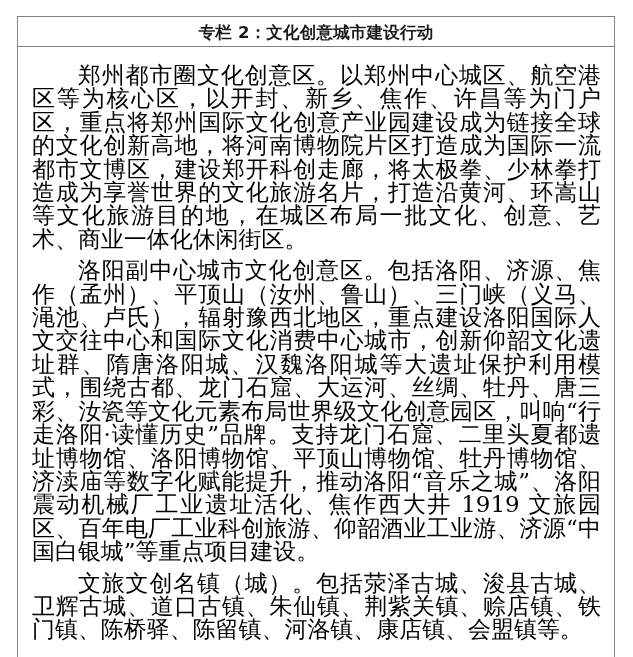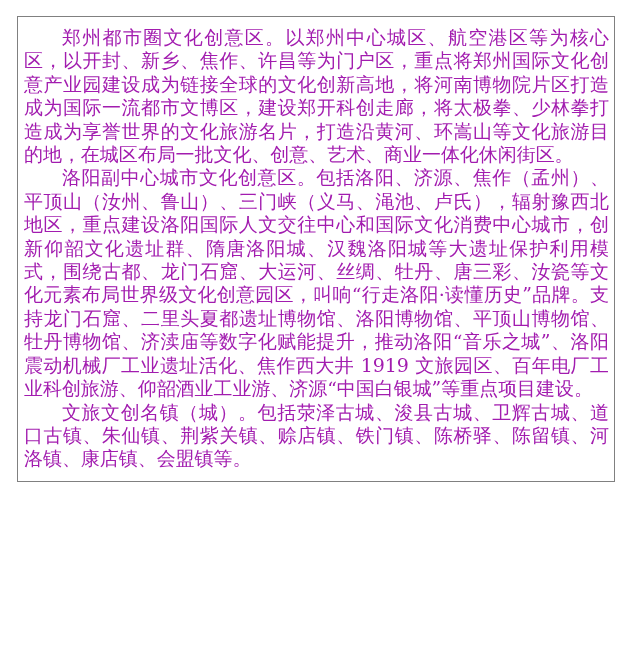--- a/index.html
+++ b/index.html
@@ -42,36 +42,39 @@
     color: #1a1a1a;
     letter-spacing: 0.2px;
     line-height: 18px;
     display: inline-block;
   }
   .box-body {
     padding: 9px 5px 10px 6px;
     box-sizing: border-box;
   }
   .para {
-    font-size: 19px;
+    font-size: 23px;
     line-height: 23.4px;
-    color: #a21caf;
+    color: #000000;
     text-align: justify;
     text-justify: inter-ideograph;
     text-indent: 2em;
-    margin: 0;
+    margin: 8px;
     letter-spacing: -0.05px;
     font-family: "DejaVu Serif", "Liberation Serif", serif;
     word-break: break-all;
   }
 </style>
 </head>
 <body>
 
 <div class="page">
   <div class="box">
+    <div class="box-header">
+      <span class="box-title">专栏 2：文化创意城市建设行动</span>
+    </div>
     <div class="box-body">
       <p class="para">郑州都市圈文化创意区。以郑州中心城区、航空港区等为核心区，以开封、新乡、焦作、许昌等为门户区，重点将郑州国际文化创意产业园建设成为链接全球的文化创新高地，将河南博物院片区打造成为国际一流都市文博区，建设郑开科创走廊，将太极拳、少林拳打造成为享誉世界的文化旅游名片，打造沿黄河、环嵩山等文化旅游目的地，在城区布局一批文化、创意、艺术、商业一体化休闲街区。</p>
       <p class="para">洛阳副中心城市文化创意区。包括洛阳、济源、焦作（孟州）、平顶山（汝州、鲁山）、三门峡（义马、渑池、卢氏），辐射豫西北地区，重点建设洛阳国际人文交往中心和国际文化消费中心城市，创新仰韶文化遗址群、隋唐洛阳城、汉魏洛阳城等大遗址保护利用模式，围绕古都、龙门石窟、大运河、丝绸、牡丹、唐三彩、汝瓷等文化元素布局世界级文化创意园区，叫响“行走洛阳·读懂历史”品牌。支持龙门石窟、二里头夏都遗址博物馆、洛阳博物馆、平顶山博物馆、牡丹博物馆、济渎庙等数字化赋能提升，推动洛阳“音乐之城”、洛阳震动机械厂工业遗址活化、焦作西大井 1919 文旅园区、百年电厂工业科创旅游、仰韶酒业工业游、济源“中国白银城”等重点项目建设。</p>
       <p class="para">文旅文创名镇（城）。包括荥泽古城、浚县古城、卫辉古城、道口古镇、朱仙镇、荆紫关镇、赊店镇、铁门镇、陈桥驿、陈留镇、河洛镇、康店镇、会盟镇等。</p>
     </div>
   </div>
 </div>
 
 </body></html>

